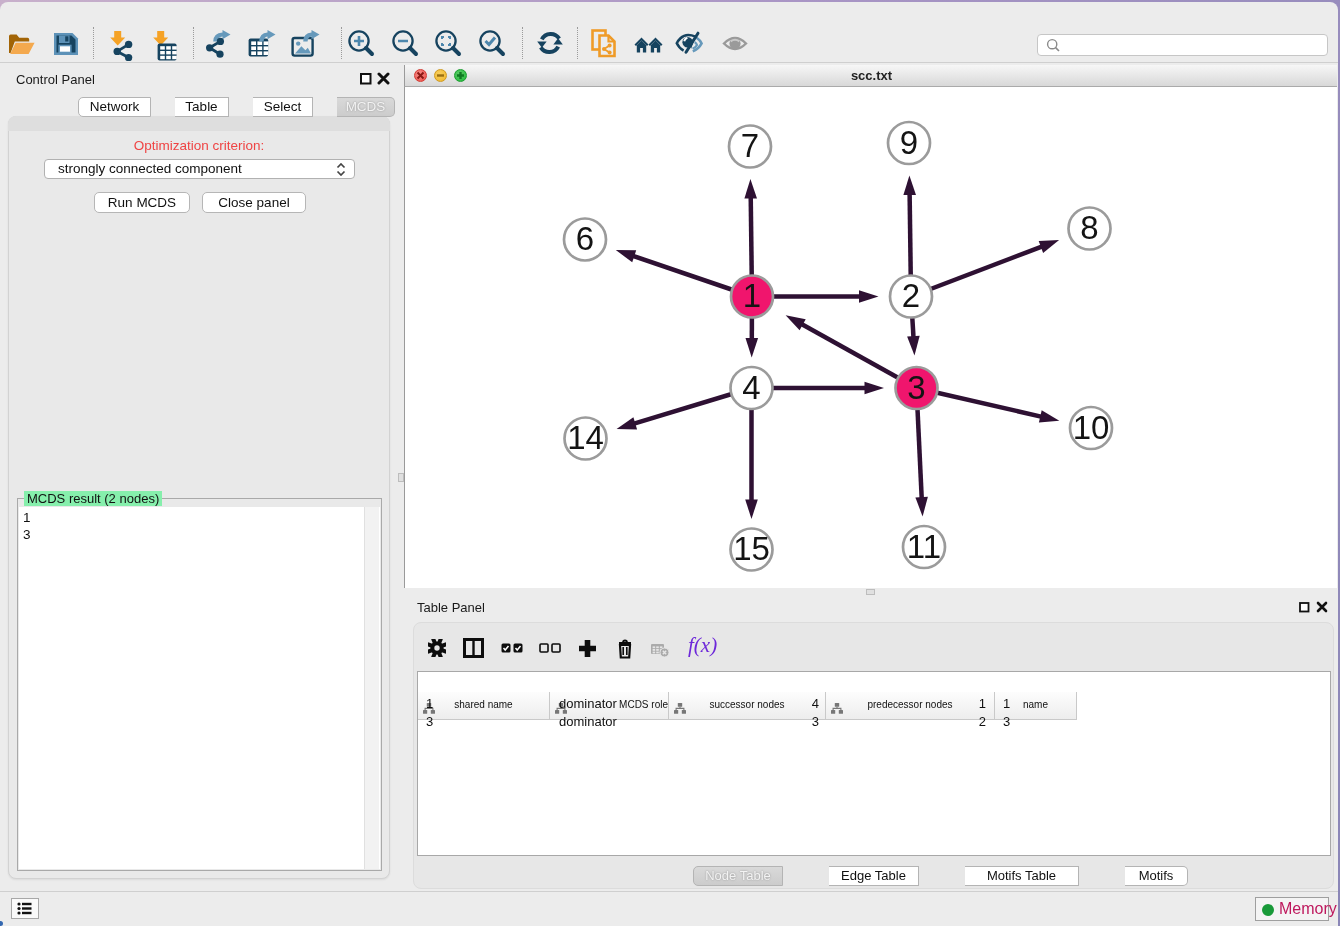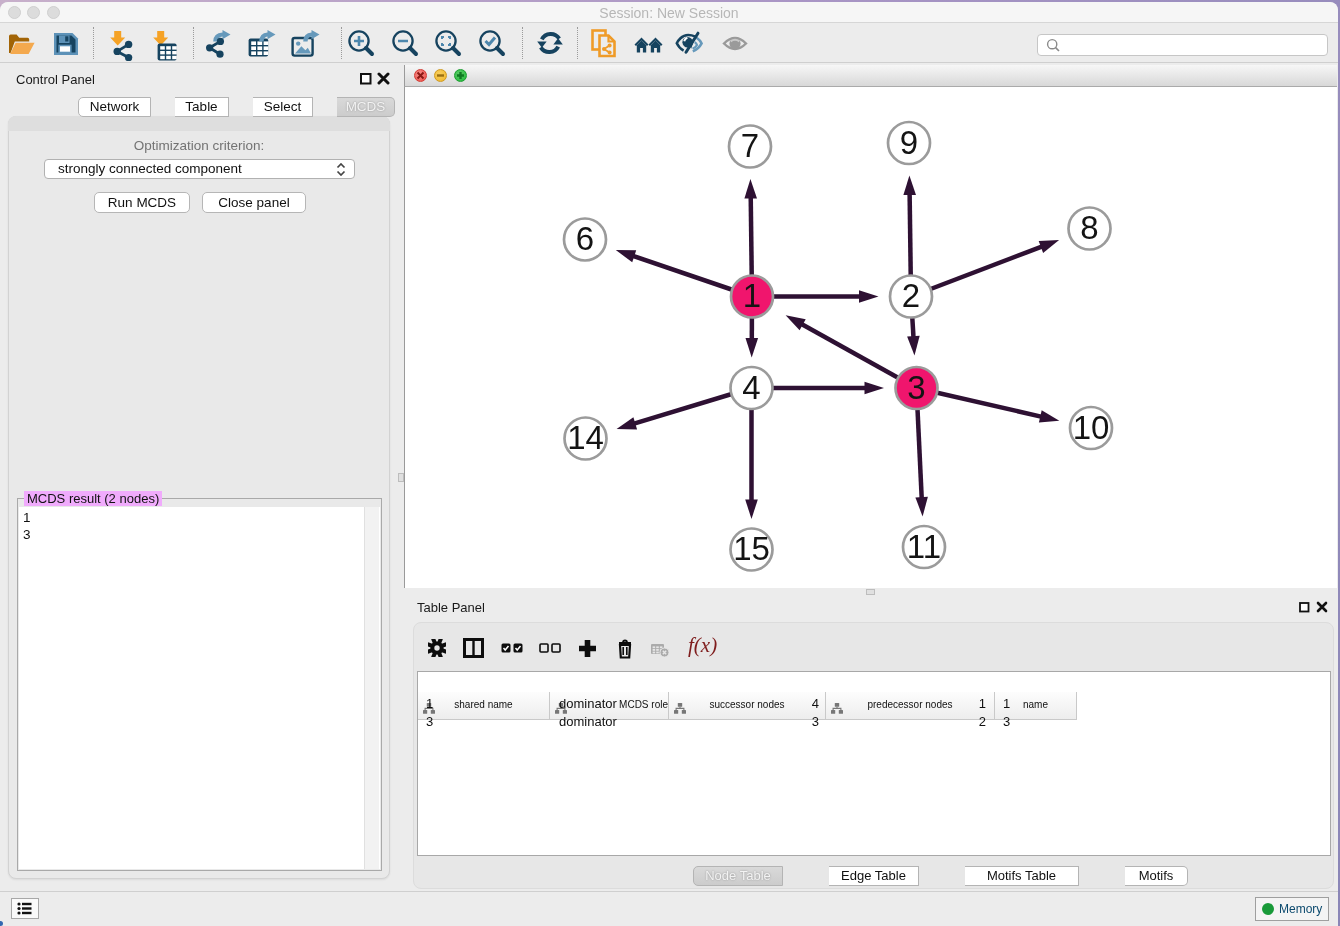--- a/index.html
+++ b/index.html
@@ -17,56 +17,50 @@
 
 #cp-title { position:absolute; left:16px; top:72px; font-size:13px; color:#1a1a1a; }
 .panebtn { position:absolute; }
 #cp-pane { position:absolute; left:8px; top:116px; width:382px; height:763px; background:#e9e9e9; border:1px solid #d2d2d2; border-radius:8px; box-shadow:0 1px 2px rgba(0,0,0,0.08); }
 #cp-band { position:absolute; left:8px; top:116px; width:382px; height:15px; background:#dedede; border-radius:8px 8px 0 0; }
 .tabrow { position:absolute; display:flex; }
 .tab { font-size:13.5px; color:#111; background:#fff; border:1px solid #b4b4b4; border-left:none; text-align:center; line-height:18px; height:20px; }
 .tab.first { border-left:1px solid #b4b4b4; border-radius:5px 0 0 5px; }
 .tab.last { border-radius:0 5px 5px 0; }
 .tab.active { background:linear-gradient(#d9d9d9,#cccccc); color:#f3f3f3; text-shadow:0 0 2px #8f8f8f; }
-#optlabel { position:absolute; left:9px; top:138px; width:380px; text-align:center; font-size:13.5px; color:#737373; }
+#optlabel { position:absolute; left:9px; top:138px; width:380px; text-align:center; font-size:13.5px; color:#ef4444; }
 #dropdown { position:absolute; left:44px; top:159px; width:311px; height:20px; background:#fff; border:1px solid #b1b1b1; border-radius:4px; font-size:13.5px; color:#111; line-height:18px; padding-left:13px; }
 .btn { position:absolute; height:21px; background:#fff; border:1px solid #b6b6b6; border-radius:5px; font-size:13.5px; color:#111; text-align:center; line-height:19px; }
 #fieldset { position:absolute; left:17px; top:498px; width:365px; height:373px; border:1px solid #a9a9a9; }
-#fieldlegend { position:absolute; left:24px; top:491px; background:#f0abfc; padding:0 3px; font-size:13px; color:#111; }
+#fieldlegend { position:absolute; left:24px; top:491px; background:#86efac; padding:0 3px; font-size:13px; color:#111; }
 #fieldwhite { position:absolute; left:19px; top:507px; width:361px; height:362px; background:#fff; }
 #fieldscroll { position:absolute; left:364px; top:507px; width:15px; height:362px; background:#f2f2f2; border-left:1px solid #e0e0e0; }
 
 #netwin-tb { position:absolute; left:404px; top:65px; width:933px; height:22px; background:linear-gradient(#f7f7f7,#d8d8d8); border-bottom:1px solid #aaa; border-left:1px solid #9a9a9a; }
 #netcanvas { position:absolute; left:404px; top:87px; width:933px; height:501px; background:#fff; border-left:1px solid #9a9a9a; }
 .maclight { position:absolute; top:4px; width:13px; height:13px; border-radius:50%; }
 #nettitle { position:absolute; top:3px; left:0; width:933px; text-align:center; font-size:13px; color:#222; font-weight:bold; }
 
 #tp-title { position:absolute; left:417px; top:600px; font-size:13px; color:#1a1a1a; }
 #tp-pane { position:absolute; left:413px; top:622px; width:921px; height:267px; background:#e7e7e7; border:1px solid #dcdcdc; border-radius:8px; }
 #tp-toolbar { position:absolute; left:417px; top:630px; width:913px; height:36px; }
 #tabledata { position:absolute; left:417px; top:671px; width:914px; height:185px; background:#fff; border:1px solid #a8a8a8; }
 .th { position:absolute; top:0; height:28px; background:linear-gradient(#fdfdfd,#ededed); border-right:1px solid #c9c9c9; border-bottom:1px solid #c9c9c9; font-size:10px; color:#111; text-align:center; line-height:25px;margin-top:20px; }
 .td { position:absolute; font-size:13px; color:#111; height:14px; line-height:14px; }
 
 #bt-row { position:absolute; left:693px; top:866px; display:flex;gap:46px; }
 .btab { font-size:13px; height:20px; line-height:18px; }
 
 #statusbar { position:absolute; left:0; top:891px; width:1338px; height:33px; background:#ececec; border-top:1px solid #cfcfcf; }
-#memorybtn { position:absolute; left:1255px; top:897px; width:74px; height:24px; background:#f4f4f4; border:1px solid #9f9f9f; font-size:12px; color:#0c4a6e; line-height:22px; white-space:nowrap; }
+#memorybtn { position:absolute; left:1255px; top:897px; width:74px; height:24px; background:#f4f4f4; border:1px solid #9f9f9f; font-size:16px; color:#be185d; line-height:22px; white-space:nowrap; }
 #listbtn { position:absolute; left:11px; top:898px; width:28px; height:21px; background:#fafafa; border:1px solid #a8a8a8; }
 </style>
 </head>
 <body>
 <div id="appwin">
-  <div id="titlebar">
-    <div class="tl" style="left:8px;"></div>
-    <div class="tl" style="left:27px;"></div>
-    <div class="tl" style="left:47px;"></div>
-    <div id="wtitle">Session: New Session</div>
-  </div>
   <div id="toolbar">
       <svg class="tbi" style="left:8px;top:10px;" width="28" height="22" viewBox="0 0 28 22">
         <path fill="#a26406" d="M1 20 V3.2 Q1 1.6 2.6 1.6 H8.6 L11.2 4.8 H19.6 Q21.2 4.8 21.2 6.4 V8.6 H6.8 L2.6 20 Z"></path>
         <path fill="#f4a94e" d="M2.2 21 L7.6 9.8 H26.6 L20.6 21 Z"></path>
       </svg>
     <svg class="tbi" style="left:53px;top:9px;" width="26" height="24" viewBox="0 0 26 24">
         <path fill="#5d92b8" d="M1 1 H19.5 L25 6.5 V23 H1 Z"></path>
         <path fill="#16435f" d="M3.5 3.5 H18.4 L22.5 7.6 V20.5 H3.5 Z"></path>
         <rect x="6" y="3.5" width="10.5" height="7.5" fill="#5d92b8"></rect>
         <rect x="12.2" y="4.3" width="3.2" height="5.2" fill="#16435f"></rect>
@@ -239,20 +233,21 @@
     <div class="maclight" style="left:48.5px;background:radial-gradient(circle at 40% 35%,#5ecc68,#1eb838);border:1px solid #1a9e2f;"></div>
     <svg style="position:absolute;left:10.5px;top:6px;" width="9" height="9">
       <path d="M1.5 1.5 L7.5 7.5 M7.5 1.5 L1.5 7.5" stroke="#8c1813" stroke-width="2"></path>
     </svg>
     <svg style="position:absolute;left:30.5px;top:6px;" width="9" height="9">
       <path d="M1 4.5 L8 4.5" stroke="#9a6f11" stroke-width="2.4"></path>
     </svg>
     <svg style="position:absolute;left:50.5px;top:6px;" width="9" height="9">
       <path d="M4.5 1 L4.5 8 M1 4.5 L8 4.5" stroke="#0f7a22" stroke-width="2.4"></path>
     </svg>
+    <div id="nettitle">scc.txt</div>
   </div>
   <div id="netcanvas">
     <svg width="933" height="500" viewBox="404 88 933 500" style="position:absolute;left:0;top:0;">
 <g stroke="#2e1133" stroke-width="4.5">
 <line x1="751.0" y1="297.5" x2="749.7" y2="196.5"></line>
 <line x1="751.0" y1="297.5" x2="630.4" y2="256.3"></line>
 <line x1="751.0" y1="297.5" x2="861.0" y2="297.5"></line>
 <line x1="751.0" y1="297.5" x2="750.8" y2="342.0"></line>
 <line x1="910.0" y1="297.5" x2="908.6" y2="193.0"></line>
 <line x1="910.0" y1="297.5" x2="1042.7" y2="246.9"></line>
@@ -365,21 +360,21 @@
       <rect x="2.6" y="9.6" width="2.6" height="1.8" fill="#e7e7e7"></rect>
       <rect x="6.2" y="4.4" width="2.6" height="1.8" fill="#e7e7e7"></rect>
       <rect x="6.2" y="7.0" width="2.6" height="1.8" fill="#e7e7e7"></rect>
       <rect x="6.2" y="9.6" width="2.6" height="1.8" fill="#e7e7e7"></rect>
       <rect x="9.8" y="4.4" width="2.6" height="1.8" fill="#e7e7e7"></rect>
       <rect x="9.8" y="7.0" width="2.6" height="1.8" fill="#e7e7e7"></rect>
       <rect x="9.8" y="9.6" width="2.6" height="1.8" fill="#e7e7e7"></rect>
       <circle cx="14.5" cy="10.5" r="4.5" fill="#ababab" stroke="#e7e7e7" stroke-width="1"></circle>
       <path d="M12.8 8.8 L16.2 12.2 M16.2 8.8 L12.8 12.2" stroke="#e7e7e7" stroke-width="1.4"></path>
     </svg>
-    <div style="position:absolute;left:271px;top:3px;font-family:'Liberation Serif',serif;font-style:italic;font-size:21px;color:#7f1d1d;">f(x)</div>
+    <div style="position:absolute;left:271px;top:3px;font-family:'Liberation Serif',serif;font-style:italic;font-size:21px;color:#6d28d9;">f(x)</div>
   </div>
   <div id="tabledata">
     <div class="th" style="left:0px;width:132px;"><span style="position:absolute;left:5px;top:5px;"><svg width="12" height="11" viewBox="0 0 12 11" style="vertical-align:-1px;">
           <g fill="#777777">
             <rect x="3.8" y="0" width="4.4" height="3.8" rx="0.5"></rect>
             <rect x="0" y="7" width="4.2" height="3.8" rx="0.5"></rect>
             <rect x="7.8" y="7" width="4.2" height="3.8" rx="0.5"></rect>
             <path d="M6 3.8 V5.4 M2.1 7 V5.4 H9.9 V7" fill="none" stroke="#777777" stroke-width="1.1"></path>
           </g>
         </svg></span>shared name</div>

